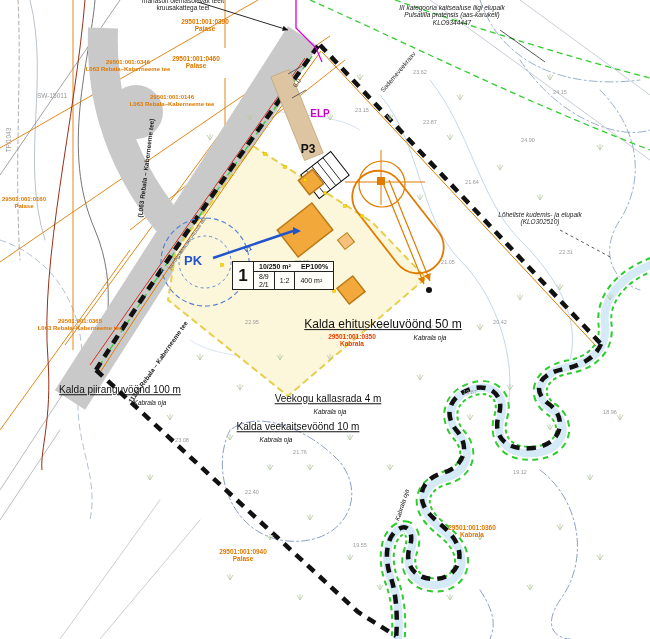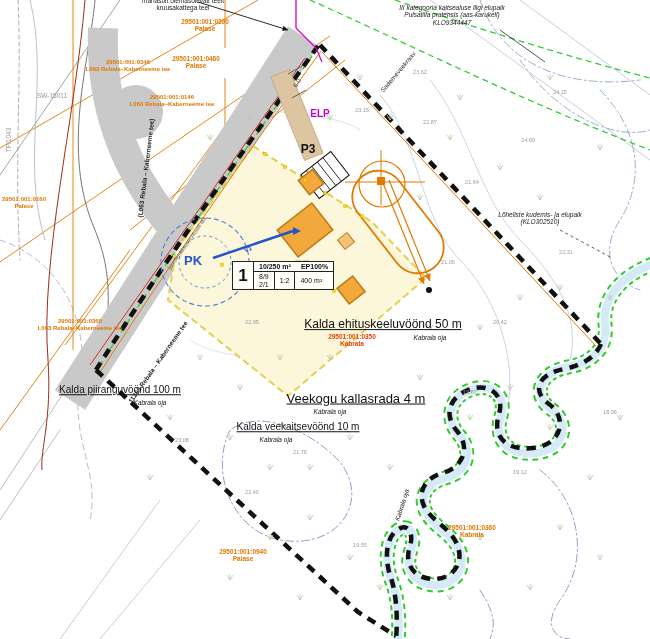--- a/index.html
+++ b/index.html
@@ -298,21 +298,21 @@
       </div>
       <div class="map-label" style="left: 297px; top: 83px; color: rgb(68, 68, 68); font-size: 6.5px; transform: translate(-50%, -50%) rotate(-55deg);">
         <div>6.0</div>
       </div>
       <div class="map-label" style="left: 383px; top: 325px; color: rgb(17, 17, 17); font-size: 12px; transform: translate(-50%, -50%);">
         <div style="text-decoration: underline;">Kalda ehituskeeluvöönd 50 m</div>
       </div>
       <div class="map-label" style="left: 430px; top: 338px; color: rgb(17, 17, 17); font-size: 6.5px; font-style: italic; transform: translate(-50%, -50%);">
         <div>Kabrala oja</div>
       </div>
-      <div class="map-label" style="left: 356px; top: 399px; color: rgb(17, 17, 17); font-size: 13px; transform: translate(-50%, -50%);">
+      <div class="map-label" style="left: 328px; top: 399px; color: rgb(17, 17, 17); font-size: 10px; transform: translate(-50%, -50%);">
         <div style="text-decoration: underline;">Veekogu kallasrada 4 m</div>
       </div>
       <div class="map-label" style="left: 330px; top: 412px; color: rgb(17, 17, 17); font-size: 6.5px; font-style: italic; transform: translate(-50%, -50%);">
         <div>Kabrala oja</div>
       </div>
       <div class="map-label" style="left: 298px; top: 427px; color: rgb(17, 17, 17); font-size: 10px; transform: translate(-50%, -50%);">
         <div style="text-decoration: underline;">Kalda veekaitsevöönd 10 m</div>
       </div>
       <div class="map-label" style="left: 276px; top: 440px; color: rgb(17, 17, 17); font-size: 6.5px; font-style: italic; transform: translate(-50%, -50%);">
         <div>Kabrala oja</div>

